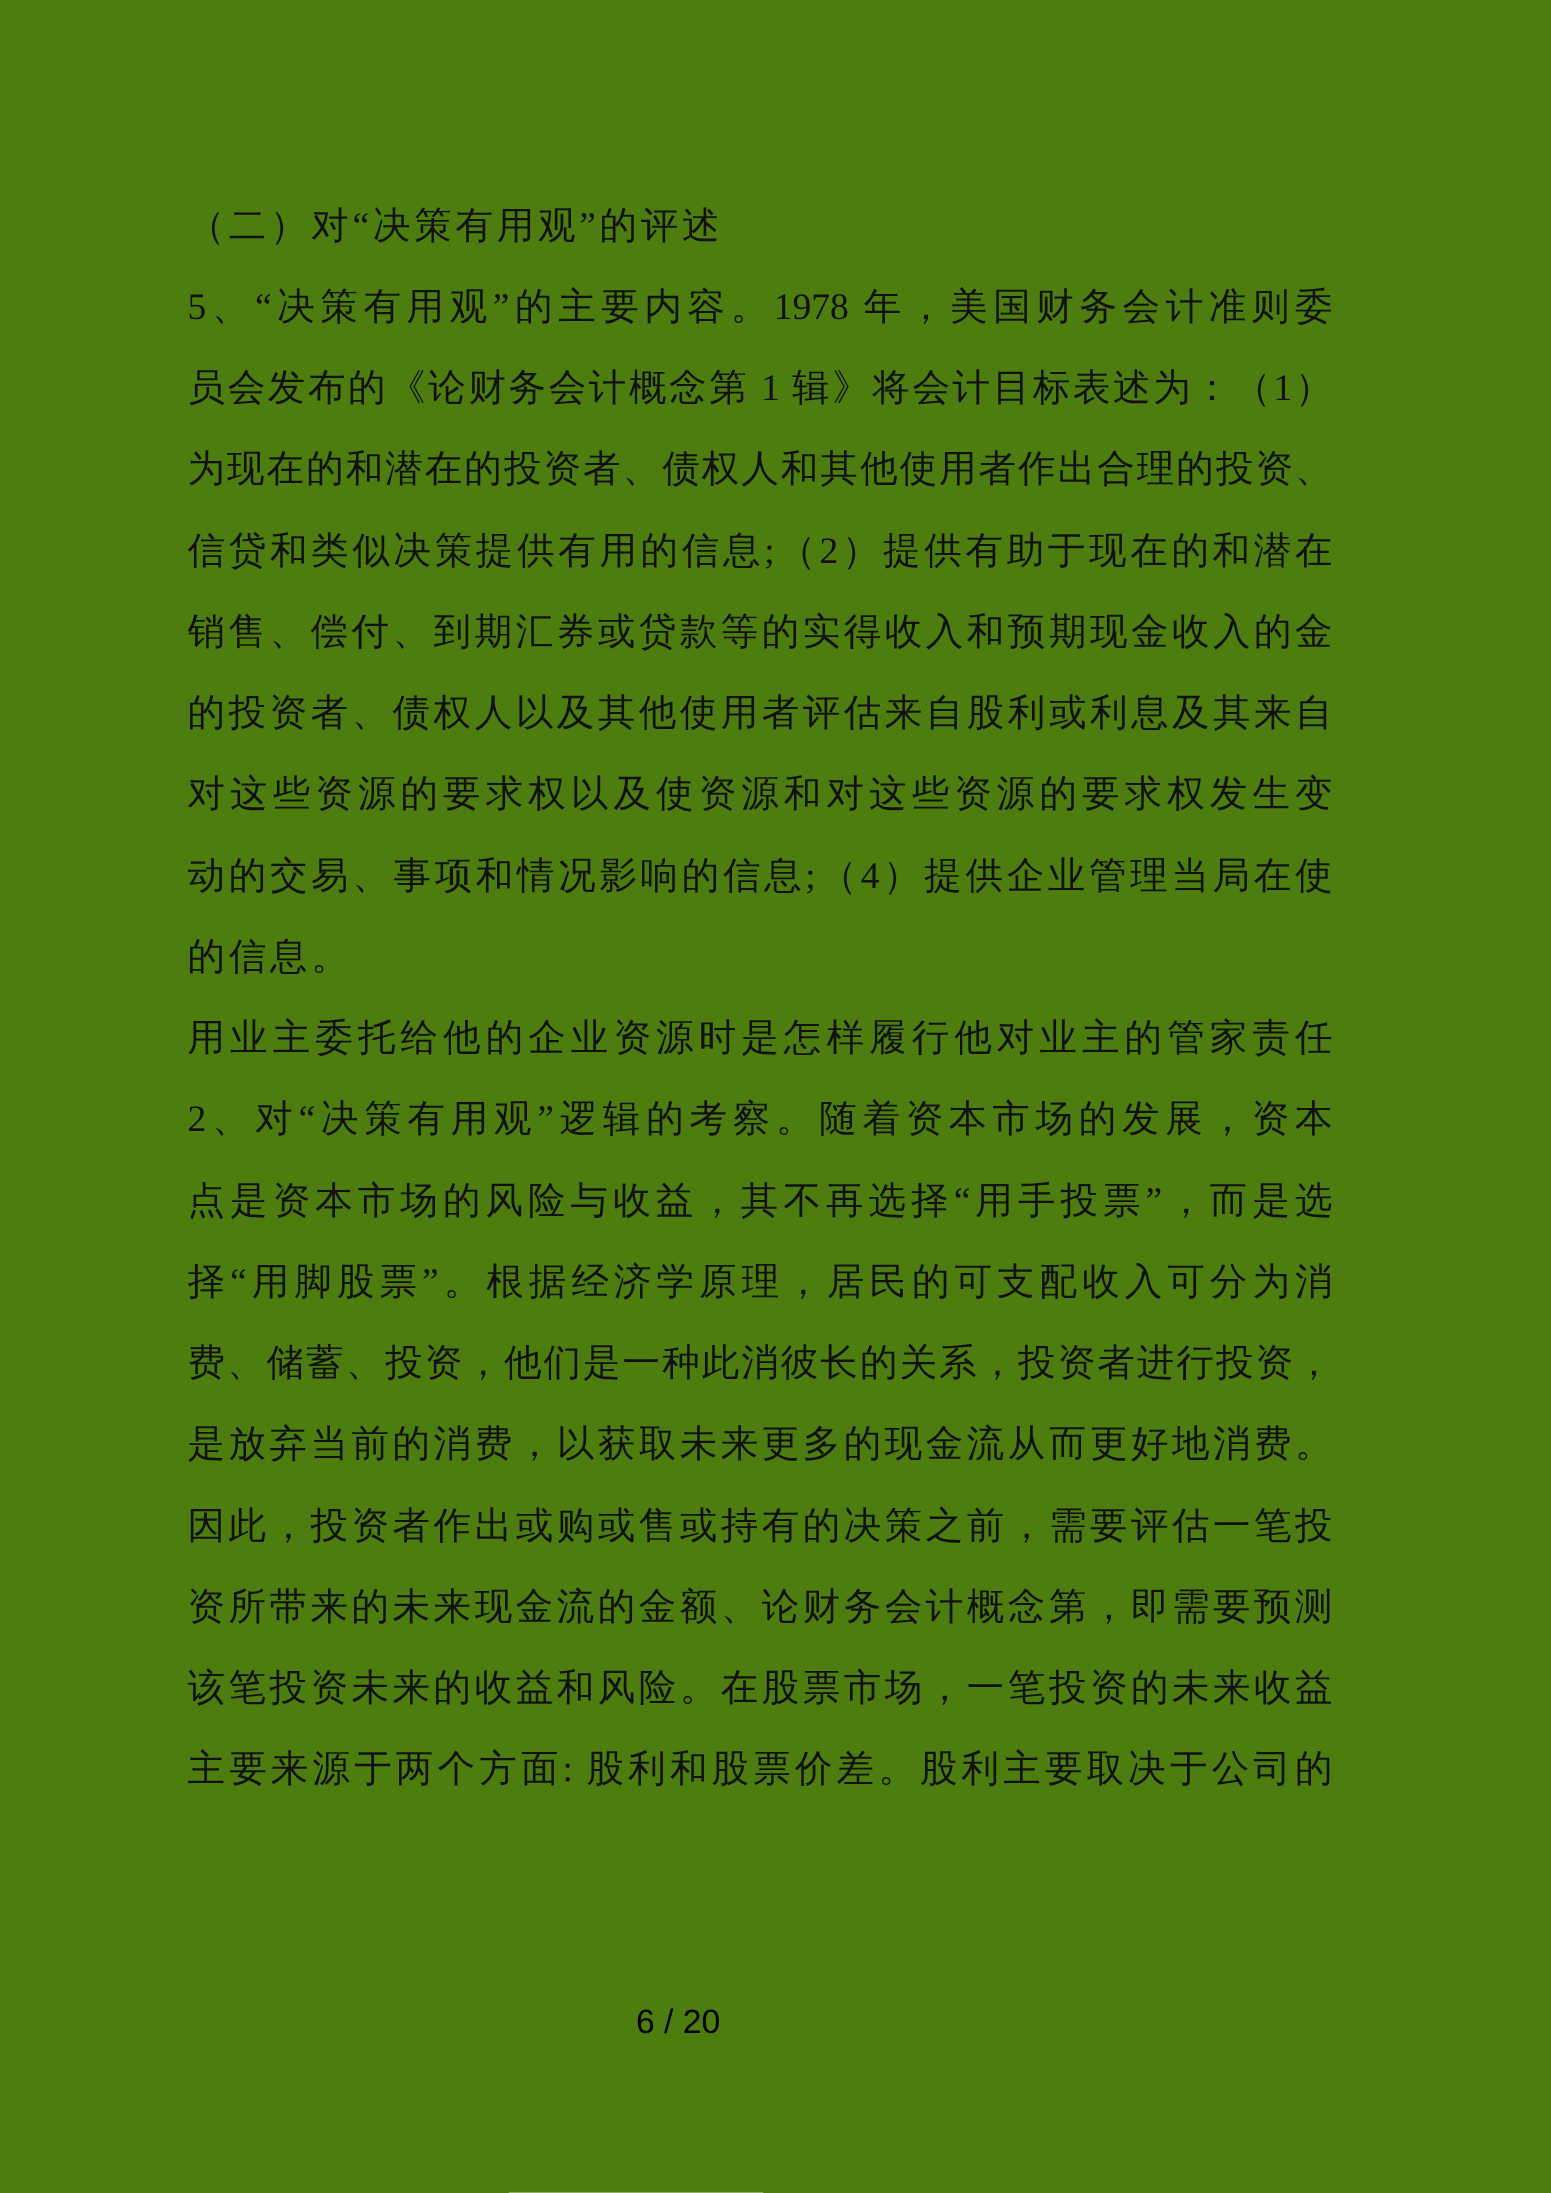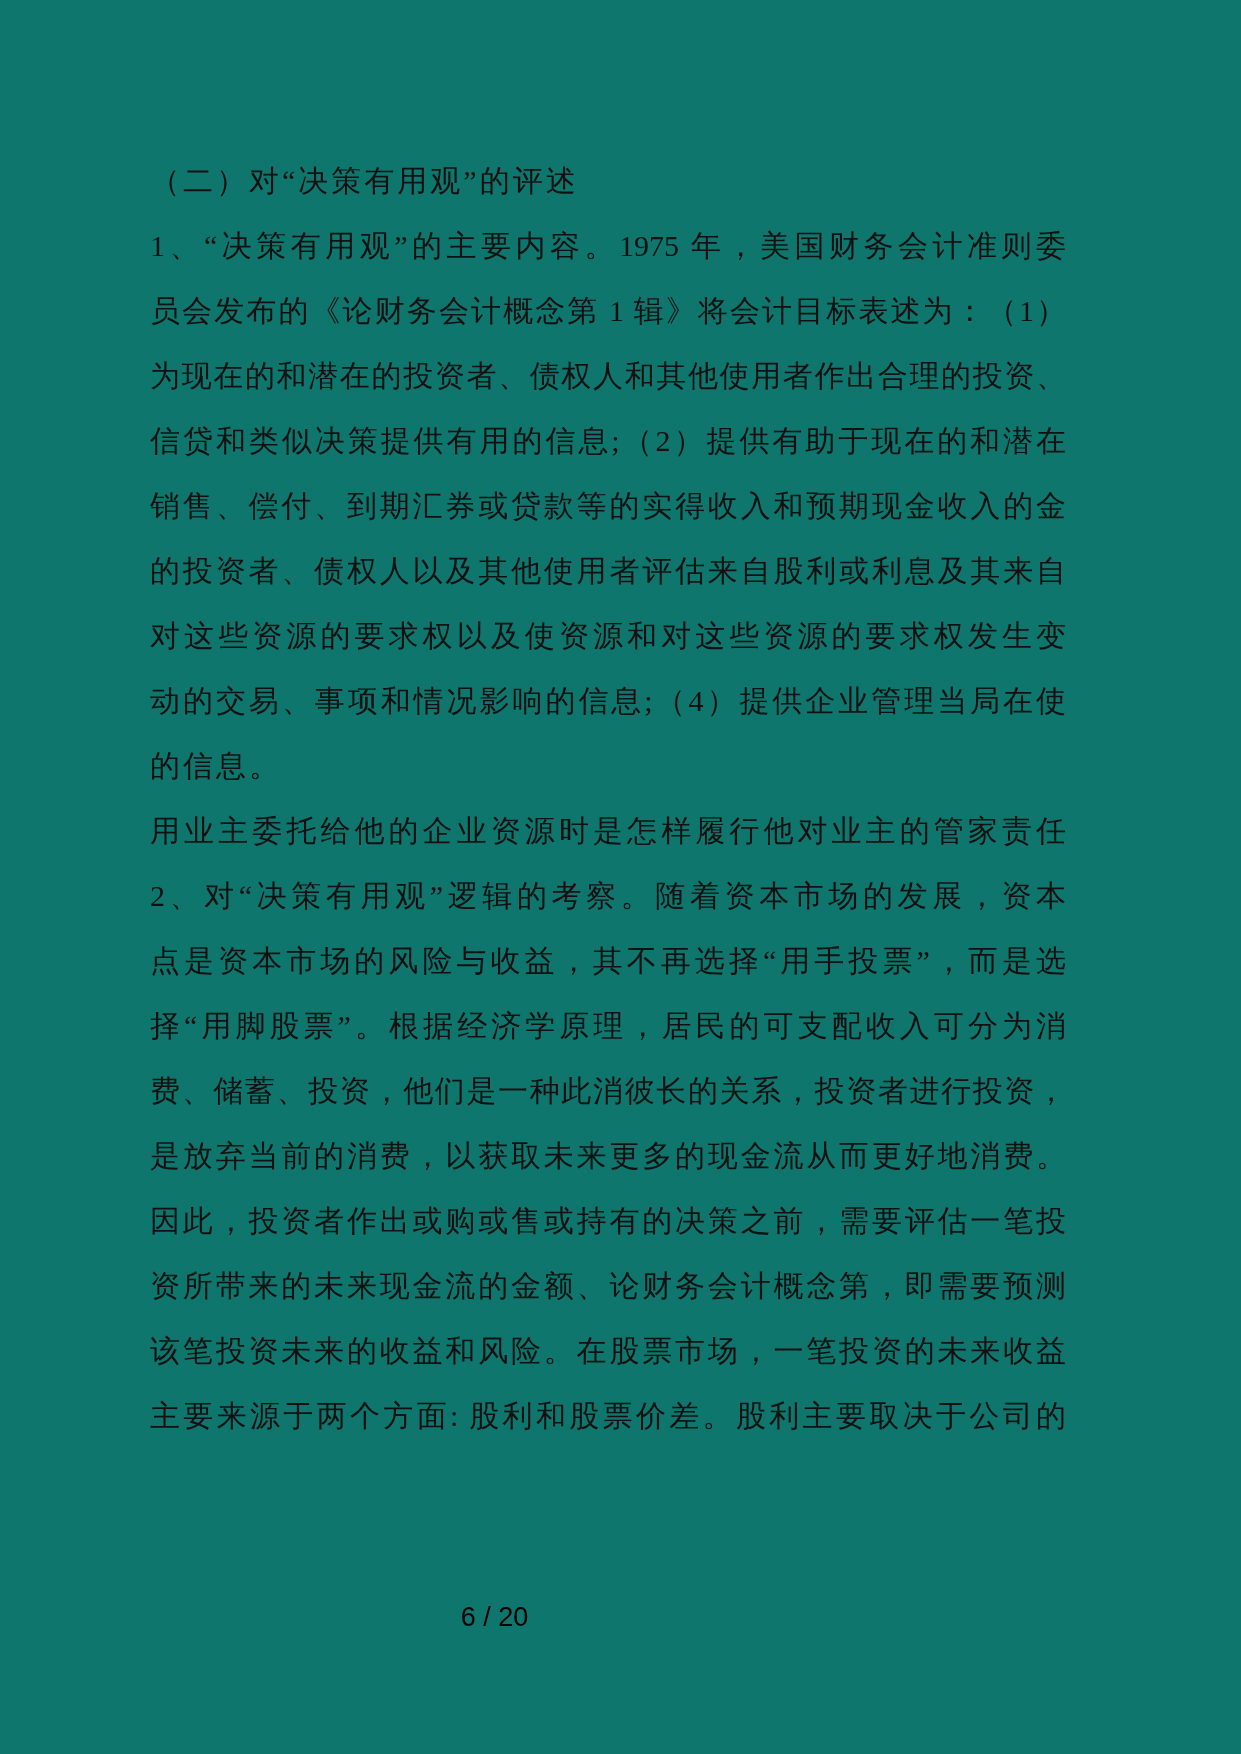--- a/index.html
+++ b/index.html
@@ -11,21 +11,21 @@
     width: 1241px;
     height: 1754px;
     position: relative;
     overflow: hidden;
     font-family: "Liberation Serif", "DejaVu Serif", serif;
     color: #111111;
   }
   .page {
     width: 1241px;
     height: 1754px;
-    background: #0f766e;
+    background: #4d7c0f;
   }
   .text-block {
     position: absolute;
     top: 148px;
     left: 150px;
     width: 916px;
   }
   .line {
     height: 65px;
     line-height: 65px;
@@ -45,29 +45,30 @@
     position: absolute;
     top: 1596px;
     left: 0;
     width: 989px;
     height: 42px;
     line-height: 42px;
     text-align: center;
     font-family: "Liberation Sans", "DejaVu Sans", sans-serif;
     font-size: 27px;
     color: #000000;
+    padding-left: 48px;
   }
 </style>
 </head>
 <body>
 
 <div class="page">
   <div class="text-block" id="lines-container">
       <div class="line">（二）对“决策有用观”的评述</div>
-      <div class="line just">1、“决策有用观”的主要内容。1975 年，美国财务会计准则委</div>
+      <div class="line just">5、“决策有用观”的主要内容。1978 年，美国财务会计准则委</div>
       <div class="line just">员会发布的《论财务会计概念第 1 辑》将会计目标表述为：（1）</div>
       <div class="line just">为现在的和潜在的投资者、债权人和其他使用者作出合理的投资、</div>
       <div class="line just">信贷和类似决策提供有用的信息;（2）提供有助于现在的和潜在</div>
       <div class="line just">销售、偿付、到期汇券或贷款等的实得收入和预期现金收入的金</div>
       <div class="line just">的投资者、债权人以及其他使用者评估来自股利或利息及其来自</div>
       <div class="line just">对这些资源的要求权以及使资源和对这些资源的要求权发生变</div>
       <div class="line just">动的交易、事项和情况影响的信息;（4）提供企业管理当局在使</div>
       <div class="line">的信息。</div>
       <div class="line just">用业主委托给他的企业资源时是怎样履行他对业主的管家责任</div>
       <div class="line just">2、对“决策有用观”逻辑的考察。随着资本市场的发展，资本</div>

